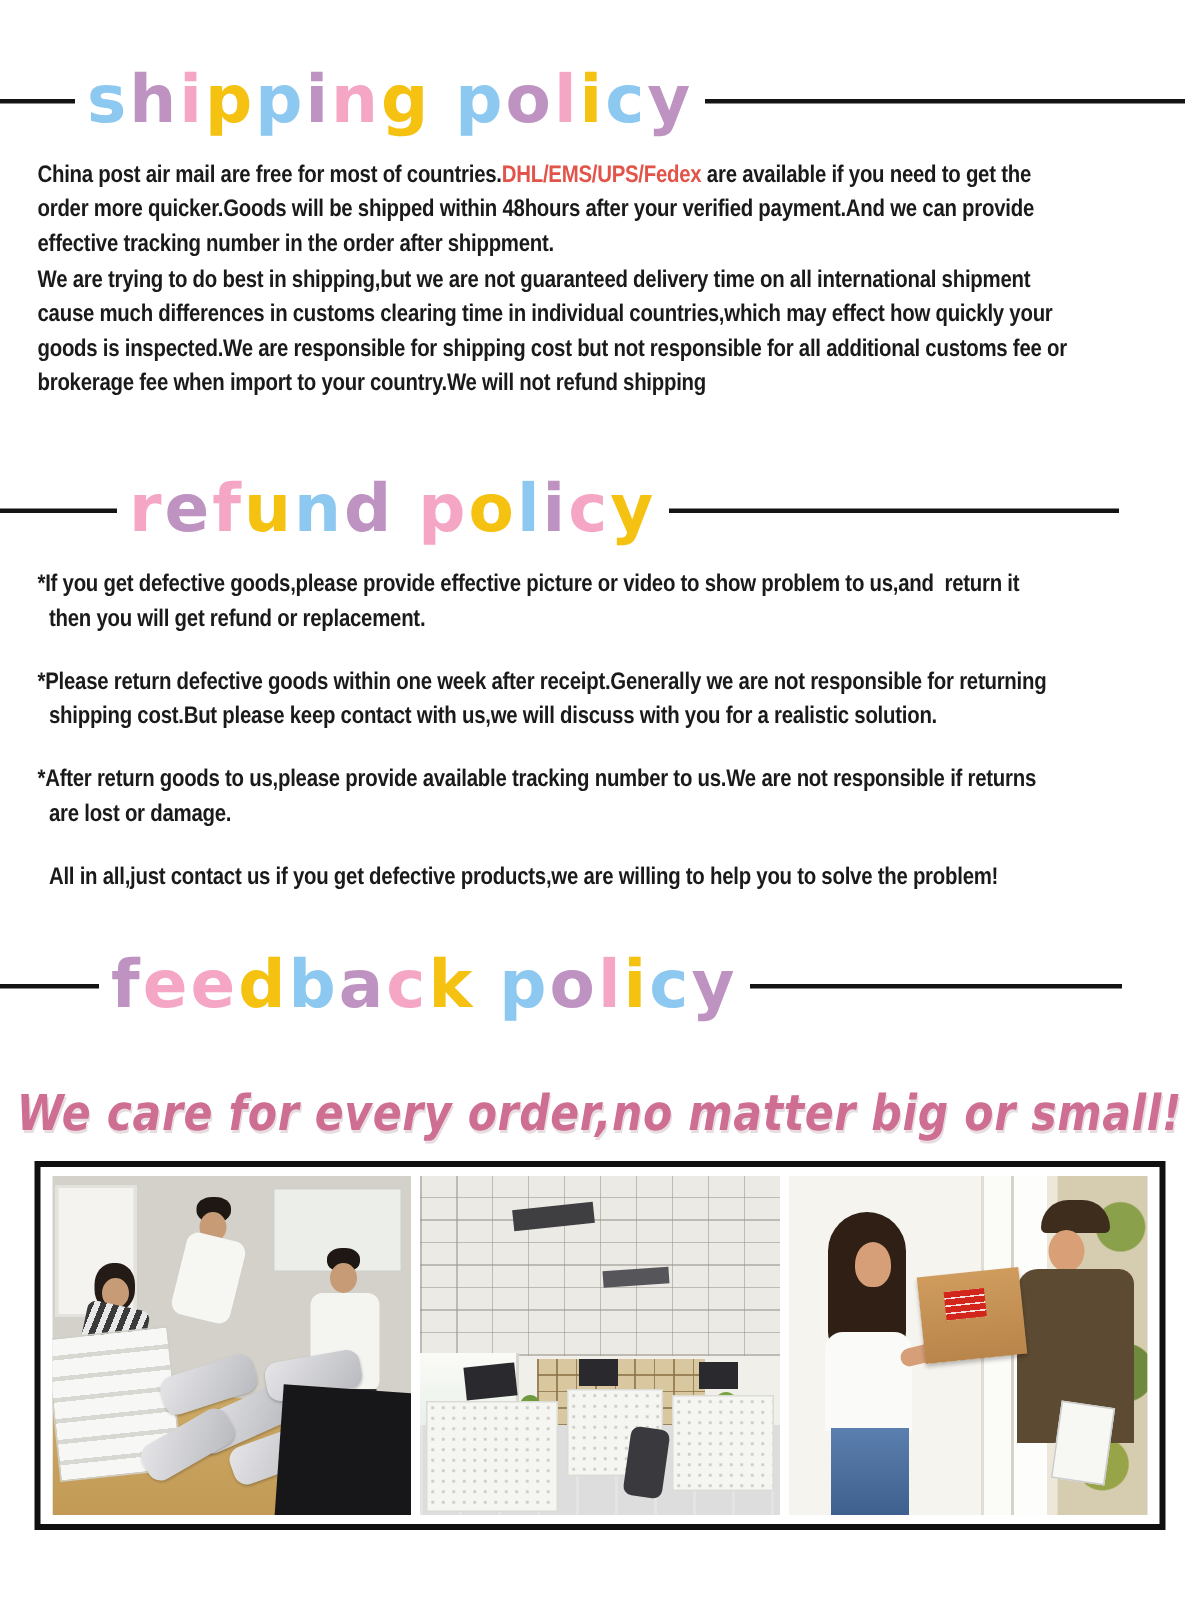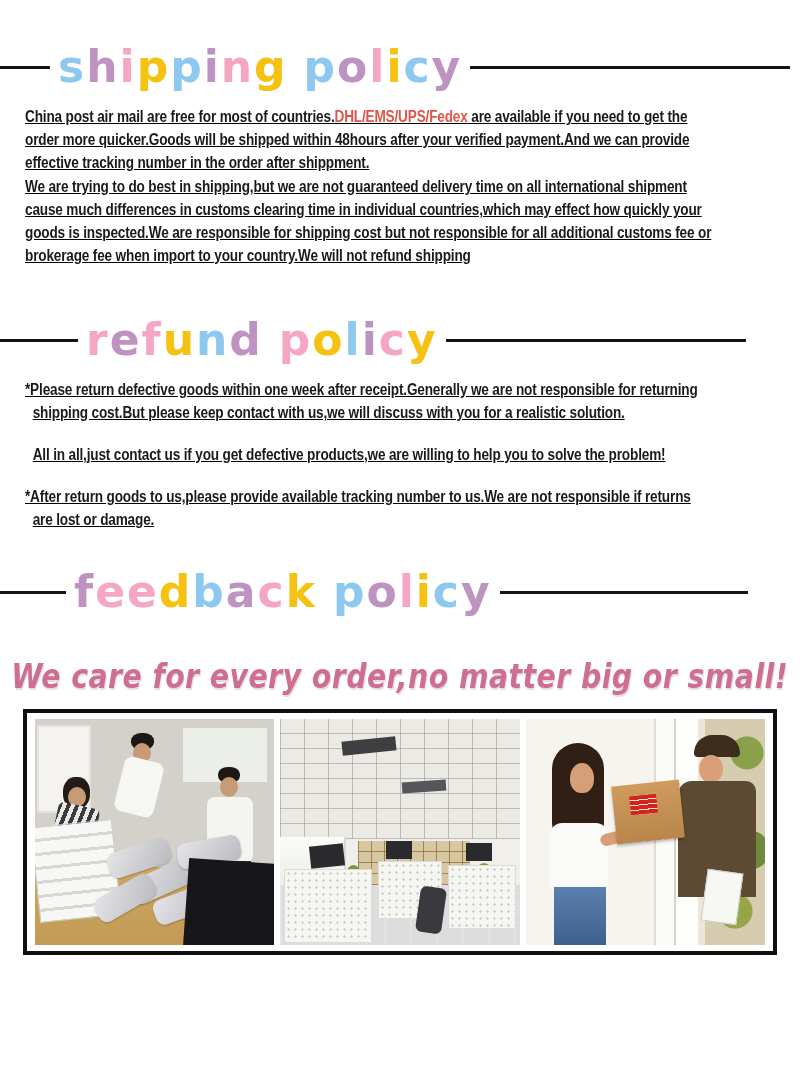--- a/index.html
+++ b/index.html
@@ -21,21 +21,21 @@
   .sec-shipping{margin-top:36px;}
   .sec-shipping .hdr-dash{width:50px;}
   .sec-shipping .hdr-line{margin-right:10px;}
   .sec-refund{margin-top:42px;}
   .sec-refund .hdr-dash{width:78px;}
   .sec-refund .hdr-line{margin-right:54px;}
   .sec-feedback{margin-top:30px;}
   .sec-feedback .hdr-dash{width:66px;}
   .sec-feedback .hdr-line{margin-right:52px;}
   
-  .sec-body{margin:7px 0 0 25px;width:765px;text-decoration:underline;}
+  .sec-body{margin:7px 0 0 25px;width:765px;}
   .bodyline{
     white-space:pre;font-family:"Liberation Sans",sans-serif;font-weight:bold;
     font-size:16px;letter-spacing:-0.2px;line-height:23px;height:23px;
     transform:scaleX(0.85);transform-origin:0 50%;color:#1a1a1a;
   }
   .bodyline.ind{padding-left:9px;}
   .para + .para{margin-top:19px;}
   .sec-shipping-body .para + .para{margin-top:1px;}
   
   .banner{margin-top:30px;height:46px;display:flex;justify-content:center;align-items:center;}
@@ -183,29 +183,33 @@
       <span class="tl" style="color: rgb(245, 194, 17);">o</span>
       <span class="tl" style="color: rgb(140, 200, 240);">l</span>
       <span class="tl" style="color: rgb(190, 147, 193);">i</span>
       <span class="tl" style="color: rgb(246, 166, 197);">c</span>
       <span class="tl" style="color: rgb(245, 194, 17);">y</span>
     </div>
   <div class="hdr-line" style="background: rgb(20, 20, 20);"></div>
 </div>
 <div class="sec-body">
     <div class="para">
+      <div class="bodyline"><span style="color: rgb(26, 26, 26);">*If you get defective goods,please provide effective picture or video to show problem to us,and  return it</span></div>
+      <div class="bodyline ind"><span style="color: rgb(26, 26, 26);">then you will get refund or replacement.</span></div>
+    </div>
+    <div class="para">
       <div class="bodyline"><span style="color: rgb(26, 26, 26);">*Please return defective goods within one week after receipt.Generally we are not responsible for returning</span></div>
       <div class="bodyline ind"><span style="color: rgb(26, 26, 26);">shipping cost.But please keep contact with us,we will discuss with you for a realistic solution.</span></div>
     </div>
     <div class="para">
-      <div class="bodyline ind"><span style="color: rgb(26, 26, 26);">All in all,just contact us if you get defective products,we are willing to help you to solve the problem!</span></div>
-    </div>
-    <div class="para">
       <div class="bodyline"><span style="color: rgb(26, 26, 26);">*After return goods to us,please provide available tracking number to us.We are not responsible if returns</span></div>
       <div class="bodyline ind"><span style="color: rgb(26, 26, 26);">are lost or damage.</span></div>
+    </div>
+    <div class="para">
+      <div class="bodyline ind"><span style="color: rgb(26, 26, 26);">All in all,just contact us if you get defective products,we are willing to help you to solve the problem!</span></div>
     </div>
   </div>
 
 <div class="sec-header sec-feedback">
   <div class="hdr-dash" style="background: rgb(20, 20, 20);"></div>
   <div class="title-letters">
       <span class="tl" style="color: rgb(190, 147, 193);">f</span>
       <span class="tl" style="color: rgb(246, 166, 197);">e</span>
       <span class="tl" style="color: rgb(246, 166, 197);">e</span>
       <span class="tl" style="color: rgb(245, 194, 17);">d</span>

